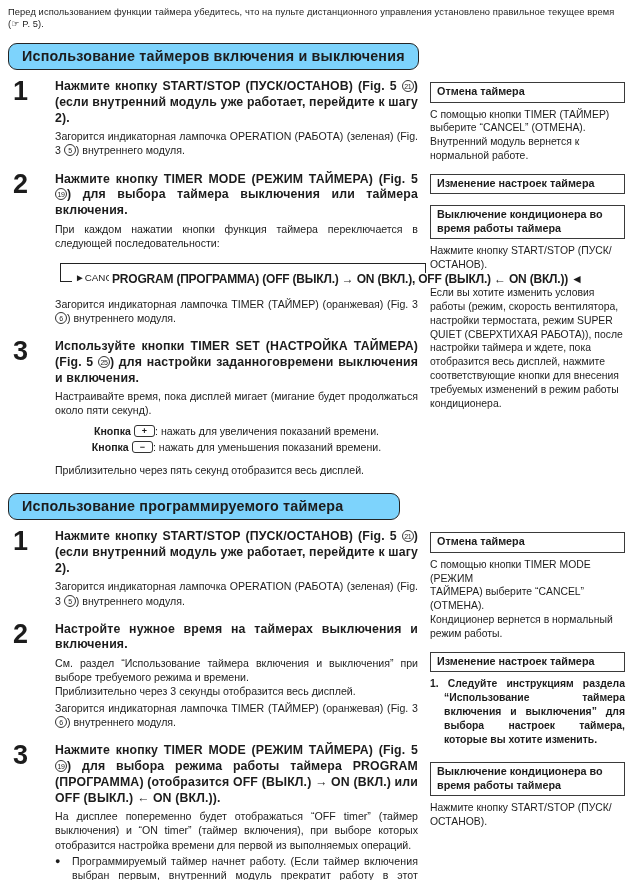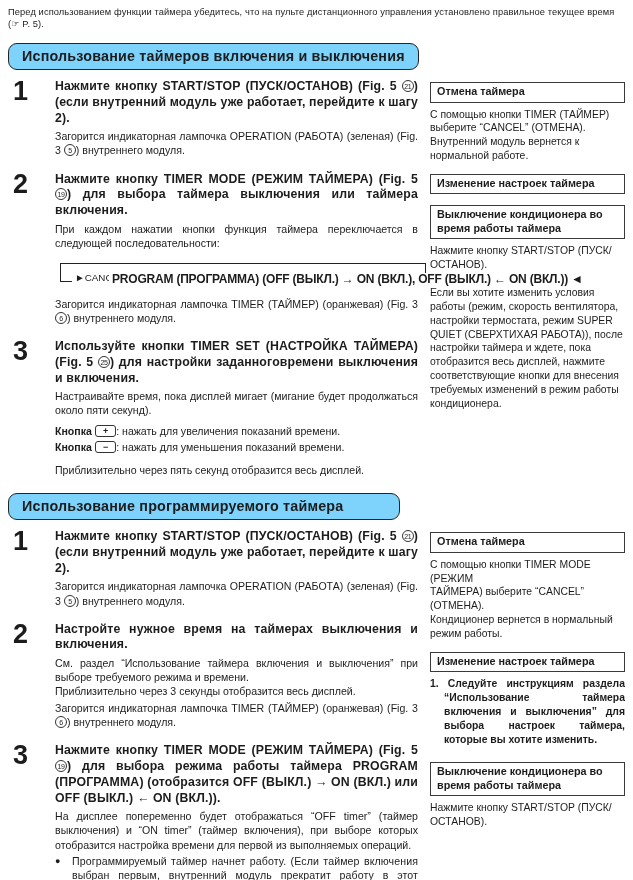--- a/index.html
+++ b/index.html
@@ -32,21 +32,21 @@
     display:inline-block; width:12px; height:12px; border:0.9px solid #333; border-radius:50%;
     font-size:7px; line-height:11px; text-align:center; font-weight:normal;
     vertical-align:1px; letter-spacing:-0.5px;
   }
 
   .cycle { position:relative; height:38px; margin:5px 0 4px 2px; }
   .cycle-loop { position:absolute; left:3px; top:8px; width:366px; height:19px; border:1.2px solid #222; }
   .cycle-top { position:absolute; left:15px; top:16px; background:#fff; padding:0 3px; font-size:9.8px; line-height:13px; white-space:nowrap; }
   .cycle-bottom { position:absolute; left:36px; top:18px; background:#fff; padding:0 3px; font-size:12px; line-height:13px; white-space:nowrap; font-weight:bold; letter-spacing:-0.2px;margin-left:16px; }
 
-  .btn-line { font-size:10.6px; line-height:1.5; }
+  .btn-line { font-size:10.6px; line-height:1.5;text-align:center; }
   .btn-label { font-weight:bold; }
   .mini-btn {
     display:inline-block; border:1px solid #333; border-radius:3px; background:#fff;
     font-size:9px; font-weight:bold; line-height:10px; padding:0 7px; vertical-align:1px;
   }
 
   .gap-line { margin-top:7px; }
 
   
   .sb-box { margin-bottom:11px; }

